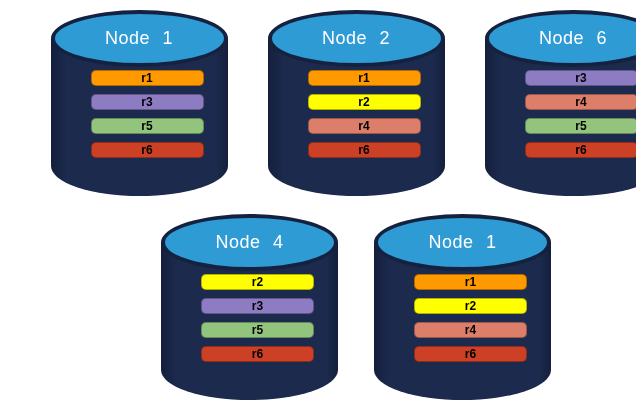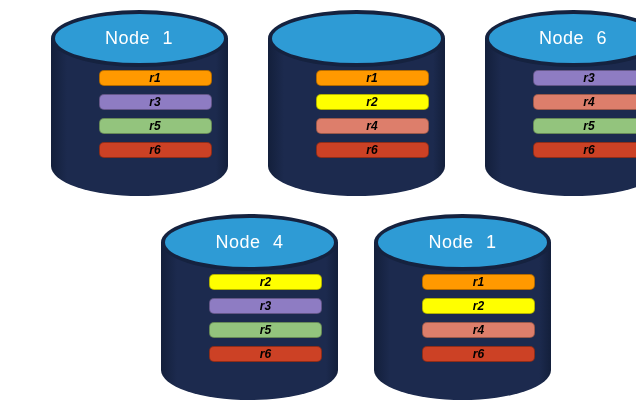--- a/index.html
+++ b/index.html
@@ -64,27 +64,26 @@
     justify-content: center;
     color: var(--title-text, #ffffff);
     font-size: 18px;
     word-spacing: 7px;
     letter-spacing: 0.5px;
     user-select: none;
   }
   .bars {
     position: absolute;
     top: 60px;
-    left: 16px;
+    left: 8px;
     width: 100%;
     display: flex;
     flex-direction: column;
     align-items: center;
     gap: 8px;
-    font-style: italic;
   }
   .bar {
     width: 113px;
     height: 16px;
     box-sizing: border-box;
     border: 1px solid rgba(0, 0, 0, 0.3);
     border-radius: 5px;
     display: flex;
     align-items: center;
     justify-content: center;
@@ -107,20 +106,21 @@
           <div class="bar" style="background: rgb(255, 153, 0);">r1</div>
           <div class="bar" style="background: rgb(142, 124, 195);">r3</div>
           <div class="bar" style="background: rgb(147, 196, 125);">r5</div>
           <div class="bar" style="background: rgb(204, 65, 37);">r6</div>
         </div>
   </div>
 
   <div class="node">
     <div class="cyl-body"></div>
     <div class="cyl-top"></div>
+    <div class="node-title">Node 2</div>
     <div class="bars">
           <div class="bar" style="background: rgb(255, 153, 0);">r1</div>
           <div class="bar" style="background: rgb(255, 255, 0);">r2</div>
           <div class="bar" style="background: rgb(221, 126, 107);">r4</div>
           <div class="bar" style="background: rgb(204, 65, 37);">r6</div>
         </div>
   </div>
 
   <div class="node">
     <div class="cyl-body"></div>

